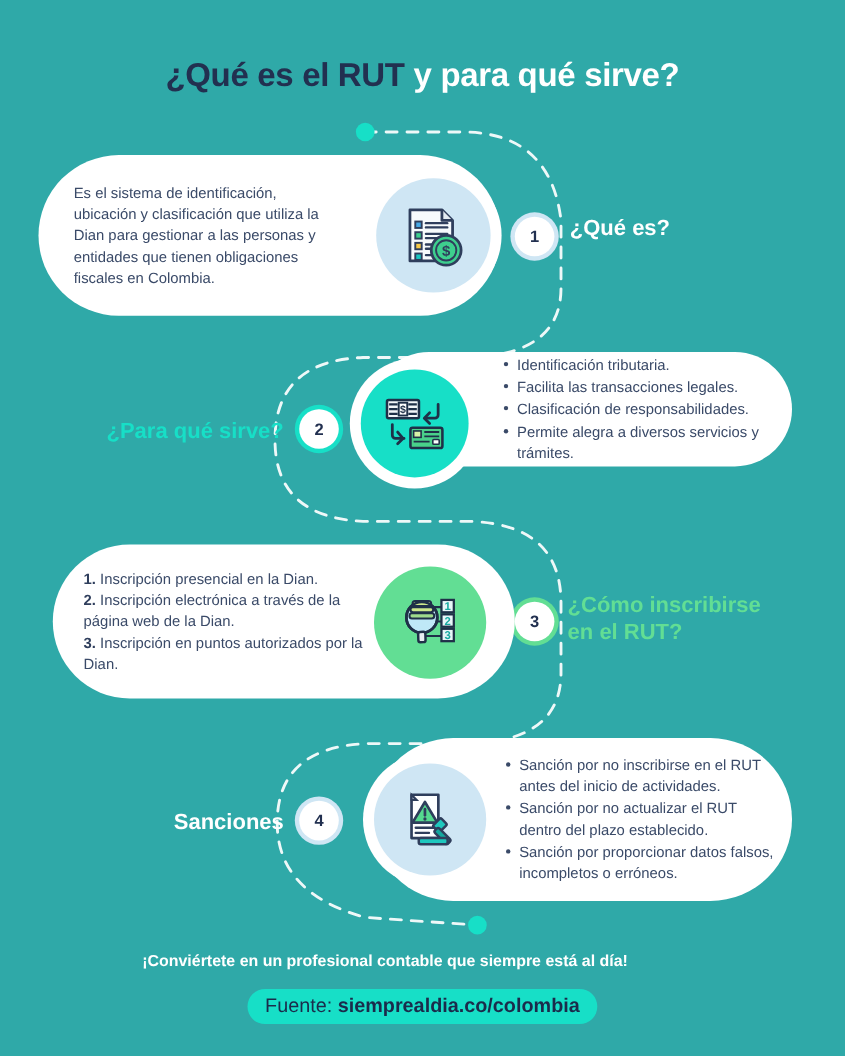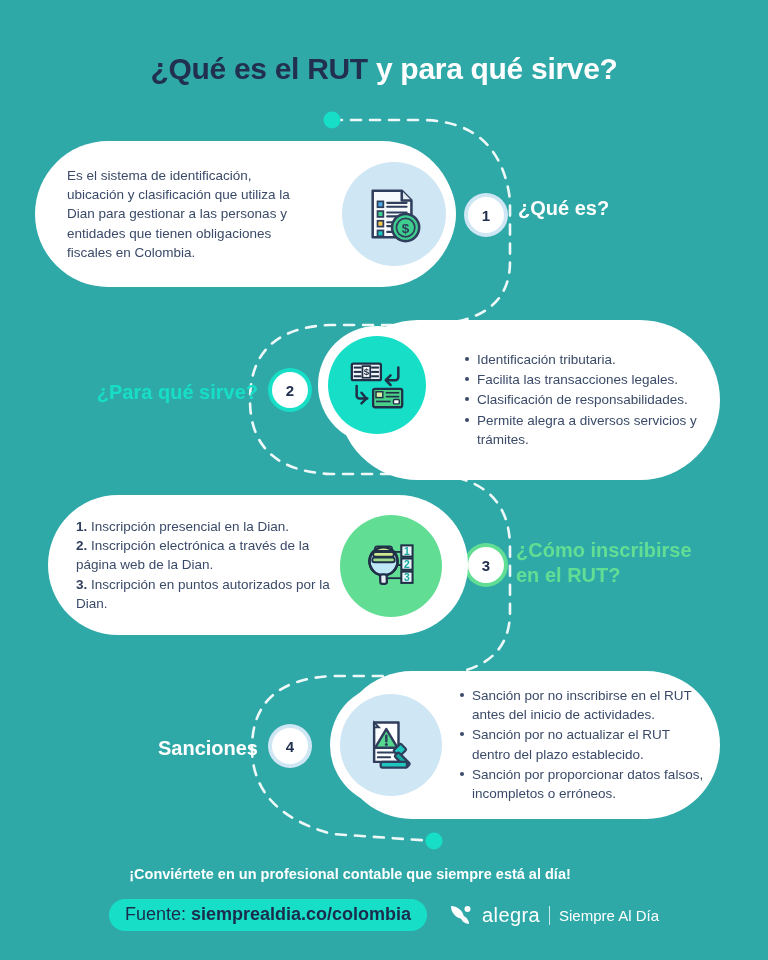--- a/index.html
+++ b/index.html
@@ -166,21 +166,21 @@
       <circle cx="44" cy="46" r="14" fill="#3ECF8E" stroke="#2F3E5C" stroke-width="2.6"></circle>
       <circle cx="44" cy="46" r="9.5" fill="none" stroke="#2F3E5C" stroke-width="1.8"></circle>
       <text x="44" y="51.5" font-size="14" font-weight="bold" text-anchor="middle" fill="#2F3E5C" font-family="Liberation Sans, sans-serif">$</text>
     </svg>
   </div>
   <div class="badge ring-blue" style="left:468px; top:197px;">
     <span>1</span>
   </div>
   <div class="side-label" style="left:518px; top:196px; color:#FFFFFF;">¿Qué es?</div>
 
-  <div class="card" style="left:338px; top:320px; width:382px; height:160px; padding-left:118px;justify-content:center;">
+  <div class="card" style="left:338px; top:320px; width:382px; height:104px; padding-left:118px;">
     <ul class="bullets card-text" style="width:250px;">
       <li>Identificación tributaria.</li>
       <li>Facilita las transacciones legales.</li>
       <li>Clasificación de responsabilidades.</li>
       <li>Permite alegra a diversos servicios y trámites.</li>
     </ul>
   </div>
   <div class="icon-halo" style="left:318px; top:326px; width:118px; height:118px;"></div>
   <div class="icon-disc" style="left:328px; top:336px; width:98px; height:98px; background:#17DFC7;">
     <svg width="62" height="62" viewBox="0 0 64 64">
@@ -282,25 +282,15 @@
   <div class="badge ring-blue2" style="left:272px; top:728px;">
     <span>4</span>
   </div>
   <div class="side-label" style="left:92px; top:736px; color:#FFFFFF; text-align:right; width:166px;">Sanciones</div>
 
   <div class="footer-tag">¡Conviértete en un profesional contable que siempre está al día!</div>
   <div class="footer-row">
     <div class="source-pill">
       <span>Fuente: </span><b>siemprealdia.co/colombia</b>
     </div>
-    <div class="brand">
-      <svg width="26" height="26" viewBox="0 0 26 26">
-        <path d="M4 4 a13 13 0 0 1 13 13 a13 13 0 0 1 -13 -13 z" fill="#FFFFFF"></path>
-        <path d="M13 13 a9 9 0 0 0 9 9 a9 9 0 0 0 -9 -9 z" fill="#FFFFFF"></path>
-        <circle cx="20.5" cy="7" r="3" fill="#FFFFFF"></circle>
-      </svg>
-      <span class="brand-name">alegra</span>
-      <span class="brand-div"></span>
-      <span class="brand-sub">Siempre Al Día</span>
-    </div>
   </div>
 
 </div>
 
 </body></html>

